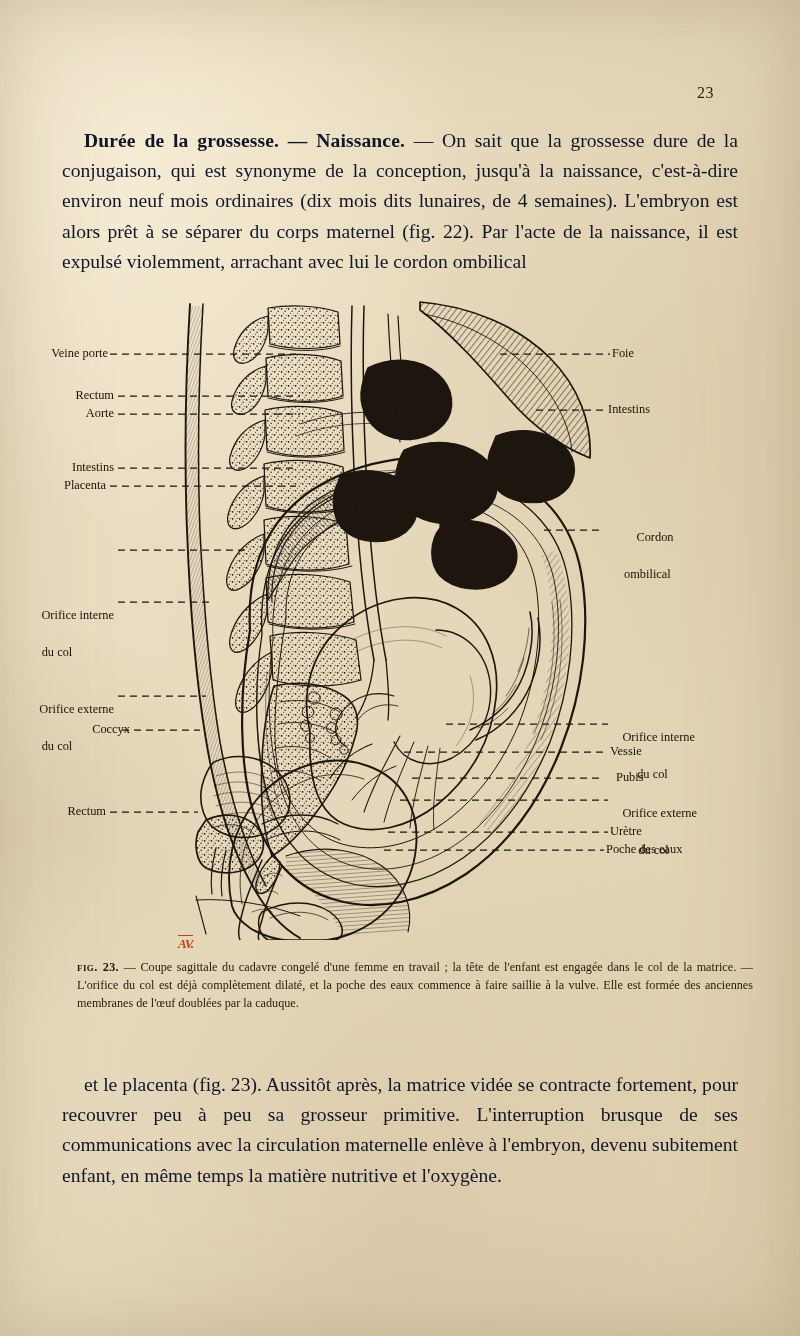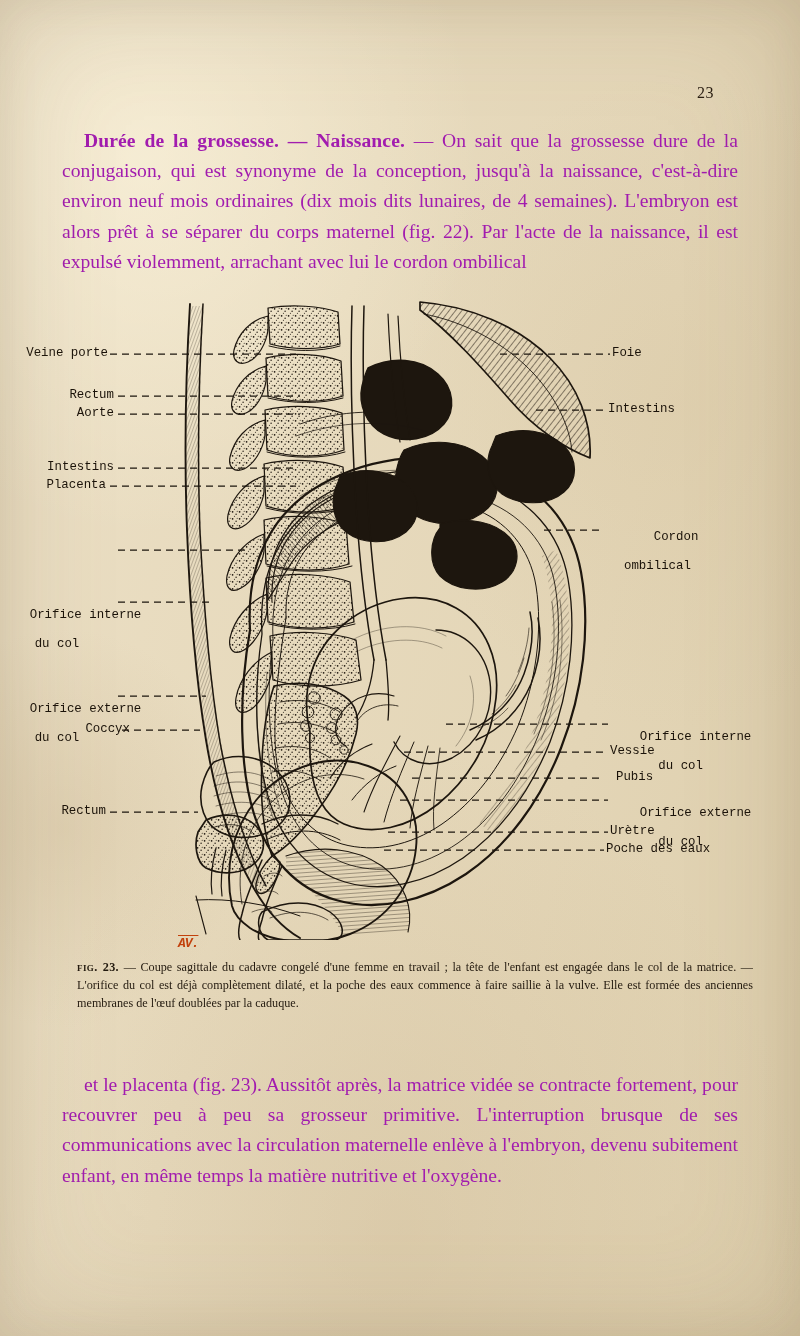--- a/index.html
+++ b/index.html
@@ -42,43 +42,43 @@
   .folio{
     position:absolute;right:86px;top:-4px;
     font-size:16px;color:#2a1e12;letter-spacing:.5px;
   }
 
   
   .body-block{
     position:absolute;left:62px;width:676px;
     font-size:19.6px;line-height:30.2px;
     text-align:justify;
-    color:#a21caf;
+    color:#0f172a;
   }
   #intro-para{top:126px;}
   #closing-para{top:1070px;}
   .lead-in{font-weight:bold;letter-spacing:.1px;}
   .body-block p{margin:0;text-indent:22px;}
 
   
   .figure{
-    position:absolute;left:0;top:300px;width:739px;height:640px;font-family:Liberation Mono, monospace;
+    position:absolute;left:0;top:300px;width:739px;height:640px;
   }
   .fig-canvas{position:absolute;left:0;top:0;width:800px;height:640px;}
 
   
   .lbl{
     position:absolute;
     font-size:12.4px;line-height:14.4px;
     color:#1a1209;
     white-space:pre;
   }
   .lbl.right{text-align:left;}
   .lbl.left{text-align:right;}
-  .lbl .sub{display:block;}
+  .lbl .sub{display:block;margin-top:8px;}
   .lbl.left .sub{text-align:center;}
   .lbl.right .sub{text-align:center;}
 
   
   .caption{
     position:absolute;left:77px;width:676px;top:958px;
     font-size:12.2px;line-height:18.2px;
     text-align:justify;
     color:#231a0f;
   }

